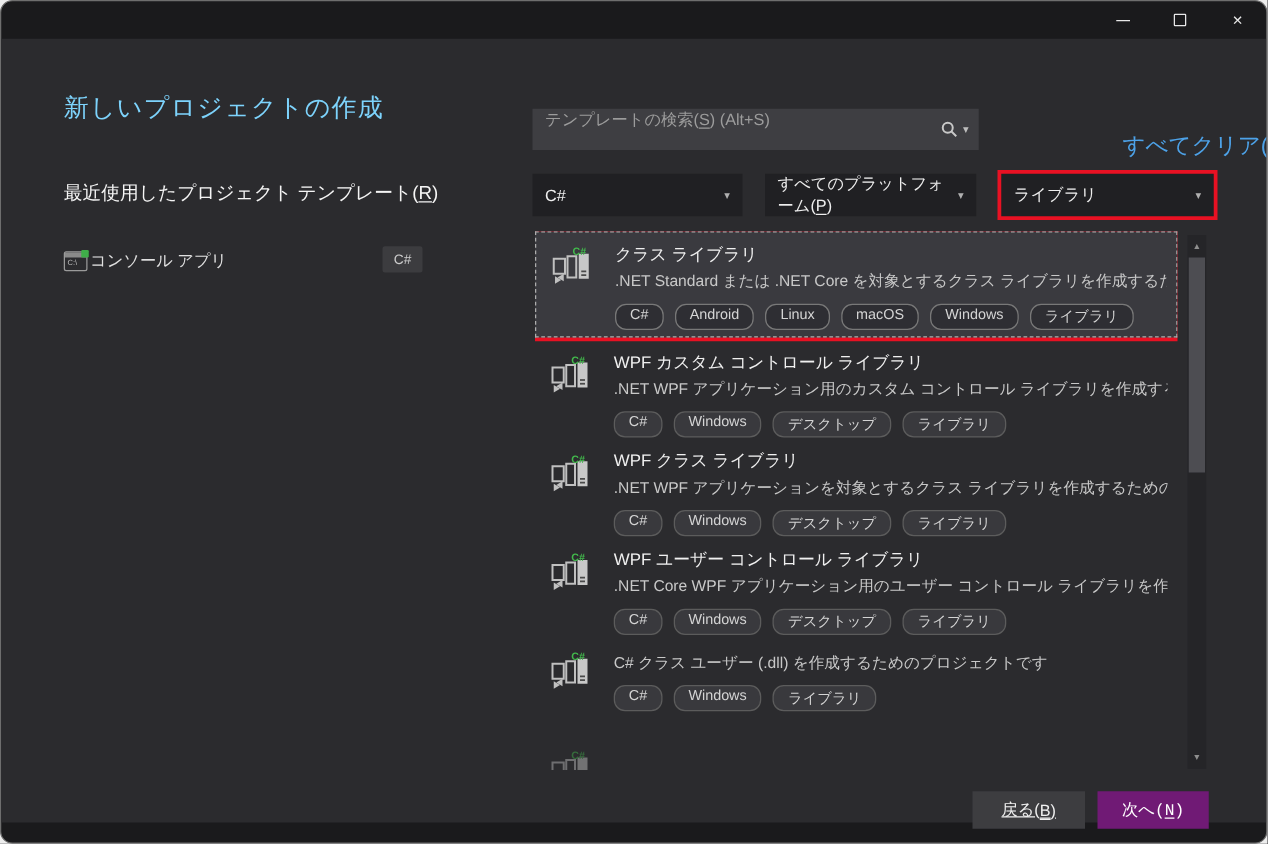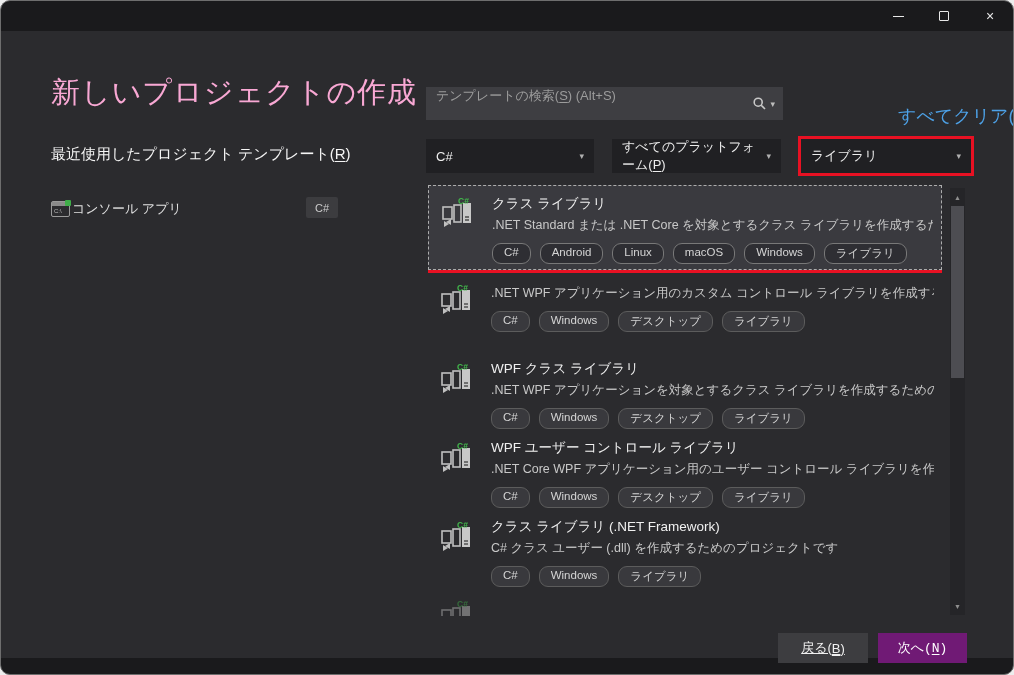--- a/index.html
+++ b/index.html
@@ -14,21 +14,21 @@
     overflow:hidden;
   }
   
   .titlebar { position:absolute; top:0; left:0; right:0; height:30px; display:flex; justify-content:flex-end; }
   .win-btn { width:46px; height:30px; display:flex; align-items:center; justify-content:center; color:#e8e8e8; cursor:default; }
   .win-btn .min-line { display:block; width:11px; height:0; border-top:1px solid #e8e8e8; }
   .win-btn .max-box { display:block; width:10px; height:10px; border:1px solid #e8e8e8; border-radius:1px; }
   .win-btn.close { font-size:14px; }
   
   .content { position:absolute; top:30px; left:0; right:0; bottom:16px; background:#2b2b2e; }
-  .main-title { position:absolute; left:50px; top:42px; font-size:29px; color:#f9a8d4; letter-spacing:1px; }
+  .main-title { position:absolute; left:50px; top:42px; font-size:20px; color:#7dd3fc; letter-spacing:1px; }
   
   .search-box { position:absolute; left:425px; top:56px; width:357px; height:33px; background:#3e3e42; display:flex; align-items:flex-start; padding:0 46px 0 10px; }
   .search-ph { color:#9c9c9c; font-size:13px; white-space:nowrap; overflow:hidden; }
   .search-icons { position:absolute; right:8px; top:0; height:33px; display:flex; align-items:center; gap:3px; }
   .search-caret { color:#bdbdbd; font-size:9px; }
   .clear-all { position:absolute; left:897px; top:73px; color:#4da2e8; font-size:18px; cursor:pointer; white-space:nowrap; }
   
   .filter { position:absolute; top:108px; height:34px; background:#202023; color:#eeeeee; font-size:13px; display:flex; align-items:center; justify-content:space-between; padding:0 10px; cursor:default; }
   .filter .caret { color:#b0b0b0; font-size:9px; margin-left:8px; }
   .f-lang { left:425px; width:168px; }
@@ -160,20 +160,21 @@
         <rect x="13" y="8" width="7" height="17" fill="none" stroke="#c0c0c0" stroke-width="1.6"></rect>
         <rect x="22" y="6" width="8" height="20" fill="#c8c8c8"></rect>
         <line x1="24" y1="20" x2="28" y2="20" stroke="#4a4a4a" stroke-width="1.4"></line>
         <line x1="24" y1="23" x2="28" y2="23" stroke="#4a4a4a" stroke-width="1.4"></line>
         <path d="M3 24 l5 3 l-5 3 z" fill="#c0c0c0"></path>
         <path d="M10 30 l-5 -3 l5 -3 z" fill="#c0c0c0" transform="translate(0,-2)"></path>
         <text x="17" y="7" font-size="8.5" font-weight="bold" fill="#42b94c">C#</text>
       </svg>
     </span>
     <div class="item-body">
+      <div class="item-title">WPF カスタム コントロール ライブラリ</div>
       <div class="item-desc">.NET WPF アプリケーション用のカスタム コントロール ライブラリを作成するためのプロジェクト</div>
       <div class="item-tags">
               <span class="pill">C#</span>
               <span class="pill">Windows</span>
               <span class="pill">デスクトップ</span>
               <span class="pill">ライブラリ</span>
             </div>
     </div>
   </div>
 
@@ -234,21 +235,20 @@
         <rect x="13" y="8" width="7" height="17" fill="none" stroke="#c0c0c0" stroke-width="1.6"></rect>
         <rect x="22" y="6" width="8" height="20" fill="#c8c8c8"></rect>
         <line x1="24" y1="20" x2="28" y2="20" stroke="#4a4a4a" stroke-width="1.4"></line>
         <line x1="24" y1="23" x2="28" y2="23" stroke="#4a4a4a" stroke-width="1.4"></line>
         <path d="M3 24 l5 3 l-5 3 z" fill="#c0c0c0"></path>
         <path d="M10 30 l-5 -3 l5 -3 z" fill="#c0c0c0" transform="translate(0,-2)"></path>
         <text x="17" y="7" font-size="8.5" font-weight="bold" fill="#42b94c">C#</text>
       </svg>
     </span>
     <div class="item-body">
-      <div class="item-title">クラス ライブラリ (.NET Framework)</div>
       <div class="item-desc">C# クラス ユーザー (.dll) を作成するためのプロジェクトです</div>
       <div class="item-tags">
               <span class="pill">C#</span>
               <span class="pill">Windows</span>
               <span class="pill">ライブラリ</span>
             </div>
     </div>
   </div>
 
   <div class="item partial">

